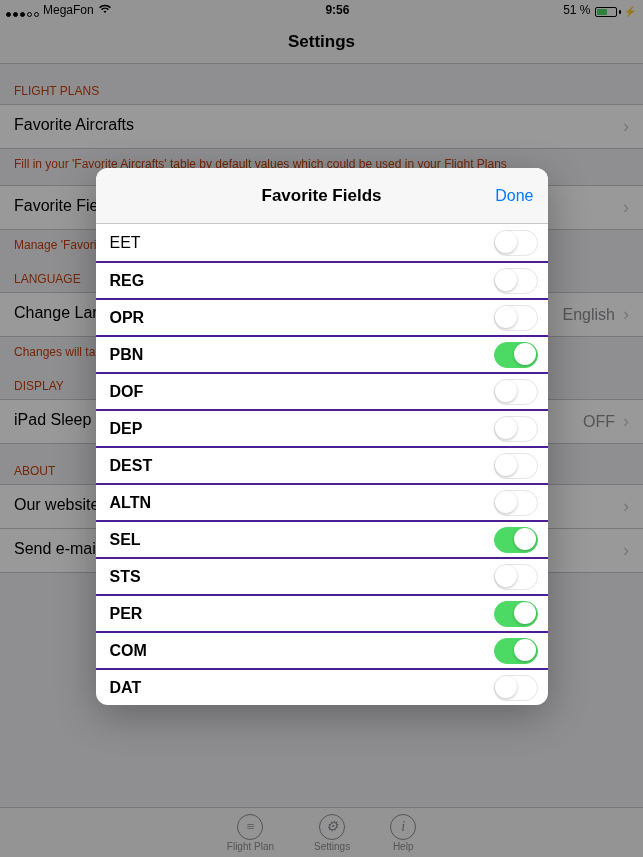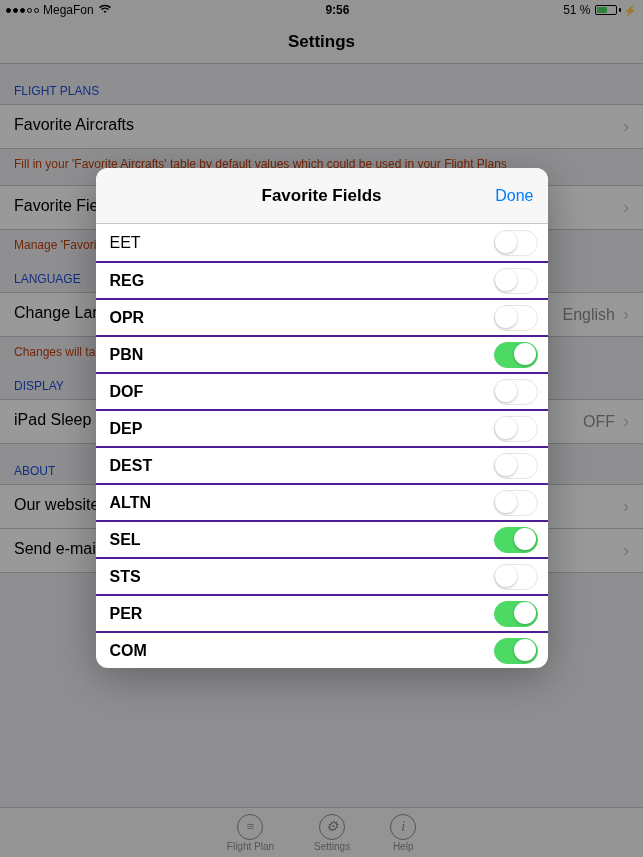--- a/index.html
+++ b/index.html
@@ -21,21 +21,21 @@
   
   .statusbar {
     height: 20px;
     display: flex;
     align-items: center;
     justify-content: space-between;
     padding: 0 6px;
     font-size: 12px;
     background: #f7f7f8;
   }
-  .statusbar .left, .statusbar .right { display: flex; align-items: center; gap: 4px; }
+  .statusbar .left, .statusbar .right { display: flex; align-items: flex-end; gap: 4px; }
   .dots { display: flex; gap: 2px; }
   .dot { width:5px; height:5px; border-radius:50%; border:1px solid #000; }
   .dot.fill { background:#000; }
   .battery { display:inline-flex; align-items:center; gap:2px; }
   .battery-body { width:22px; height:10px; border:1px solid #000; border-radius:2px; position:relative; }
   .battery-fill { position:absolute; left:1px; top:1px; bottom:1px; width:50%; background:#4cd964; border-radius:1px; }
   .battery-cap { width:2px; height:4px; background:#000; border-radius:1px; }
   
   .navbar {
     height: 44px;
@@ -43,21 +43,21 @@
     align-items:center;
     justify-content:center;
     border-bottom:1px solid #c8c7cc;
     background:#f7f7f8;
     font-weight:600;
     font-size:17px;
   }
   
   .section-header {
     font-size: 12px;
-    color: #1d4ed8;
+    color: #c2410c;
     padding: 20px 14px 6px;
     text-transform: uppercase;
   }
   .cell {
     background: #fff;
     border-top: 1px solid #c8c7cc;
     border-bottom: 1px solid #c8c7cc;
     padding: 11px 14px;
     display:flex;
     justify-content:space-between;
@@ -333,14 +333,20 @@
         <span class="switch on">
           <span class="knob"></span>
         </span>
       </div>
       <div class="modal-row">
         <span>COM</span>
         <span class="switch on">
           <span class="knob"></span>
         </span>
       </div>
+      <div class="modal-row">
+        <span>DAT</span>
+        <span class="switch">
+          <span class="knob"></span>
+        </span>
+      </div>
     </div>
 </div>
 
 </body></html>

